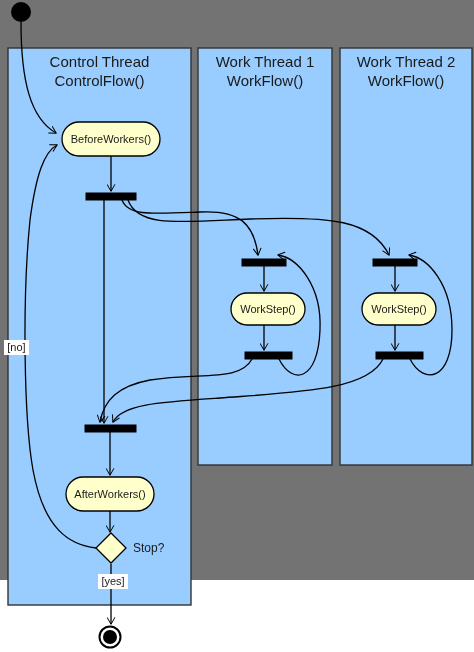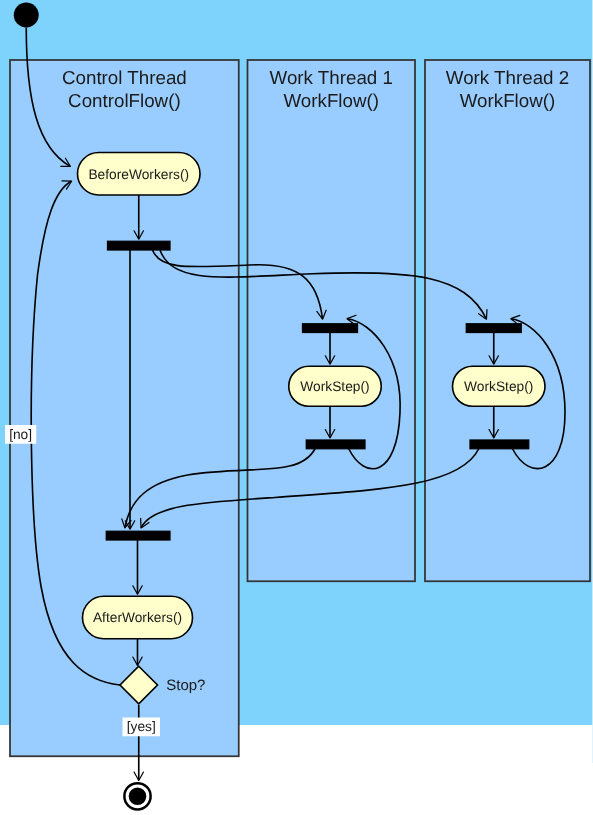--- a/index.html
+++ b/index.html
@@ -11,21 +11,21 @@
   body {
     width: 474px;
     height: 652px;
     font-family: "Liberation Sans", sans-serif;
     overflow: hidden;
   }
   #diagram-root {
     position: relative;
     width: 474px;
     height: 580px;
-    background: #7dd3fc;
+    background: #737373;
   }
   svg#diagram-svg {
     position: absolute;
     left: 0;
     top: 0;
     width: 474px;
     height: 652px;
     display: block;
   }
   .lane-rect {

